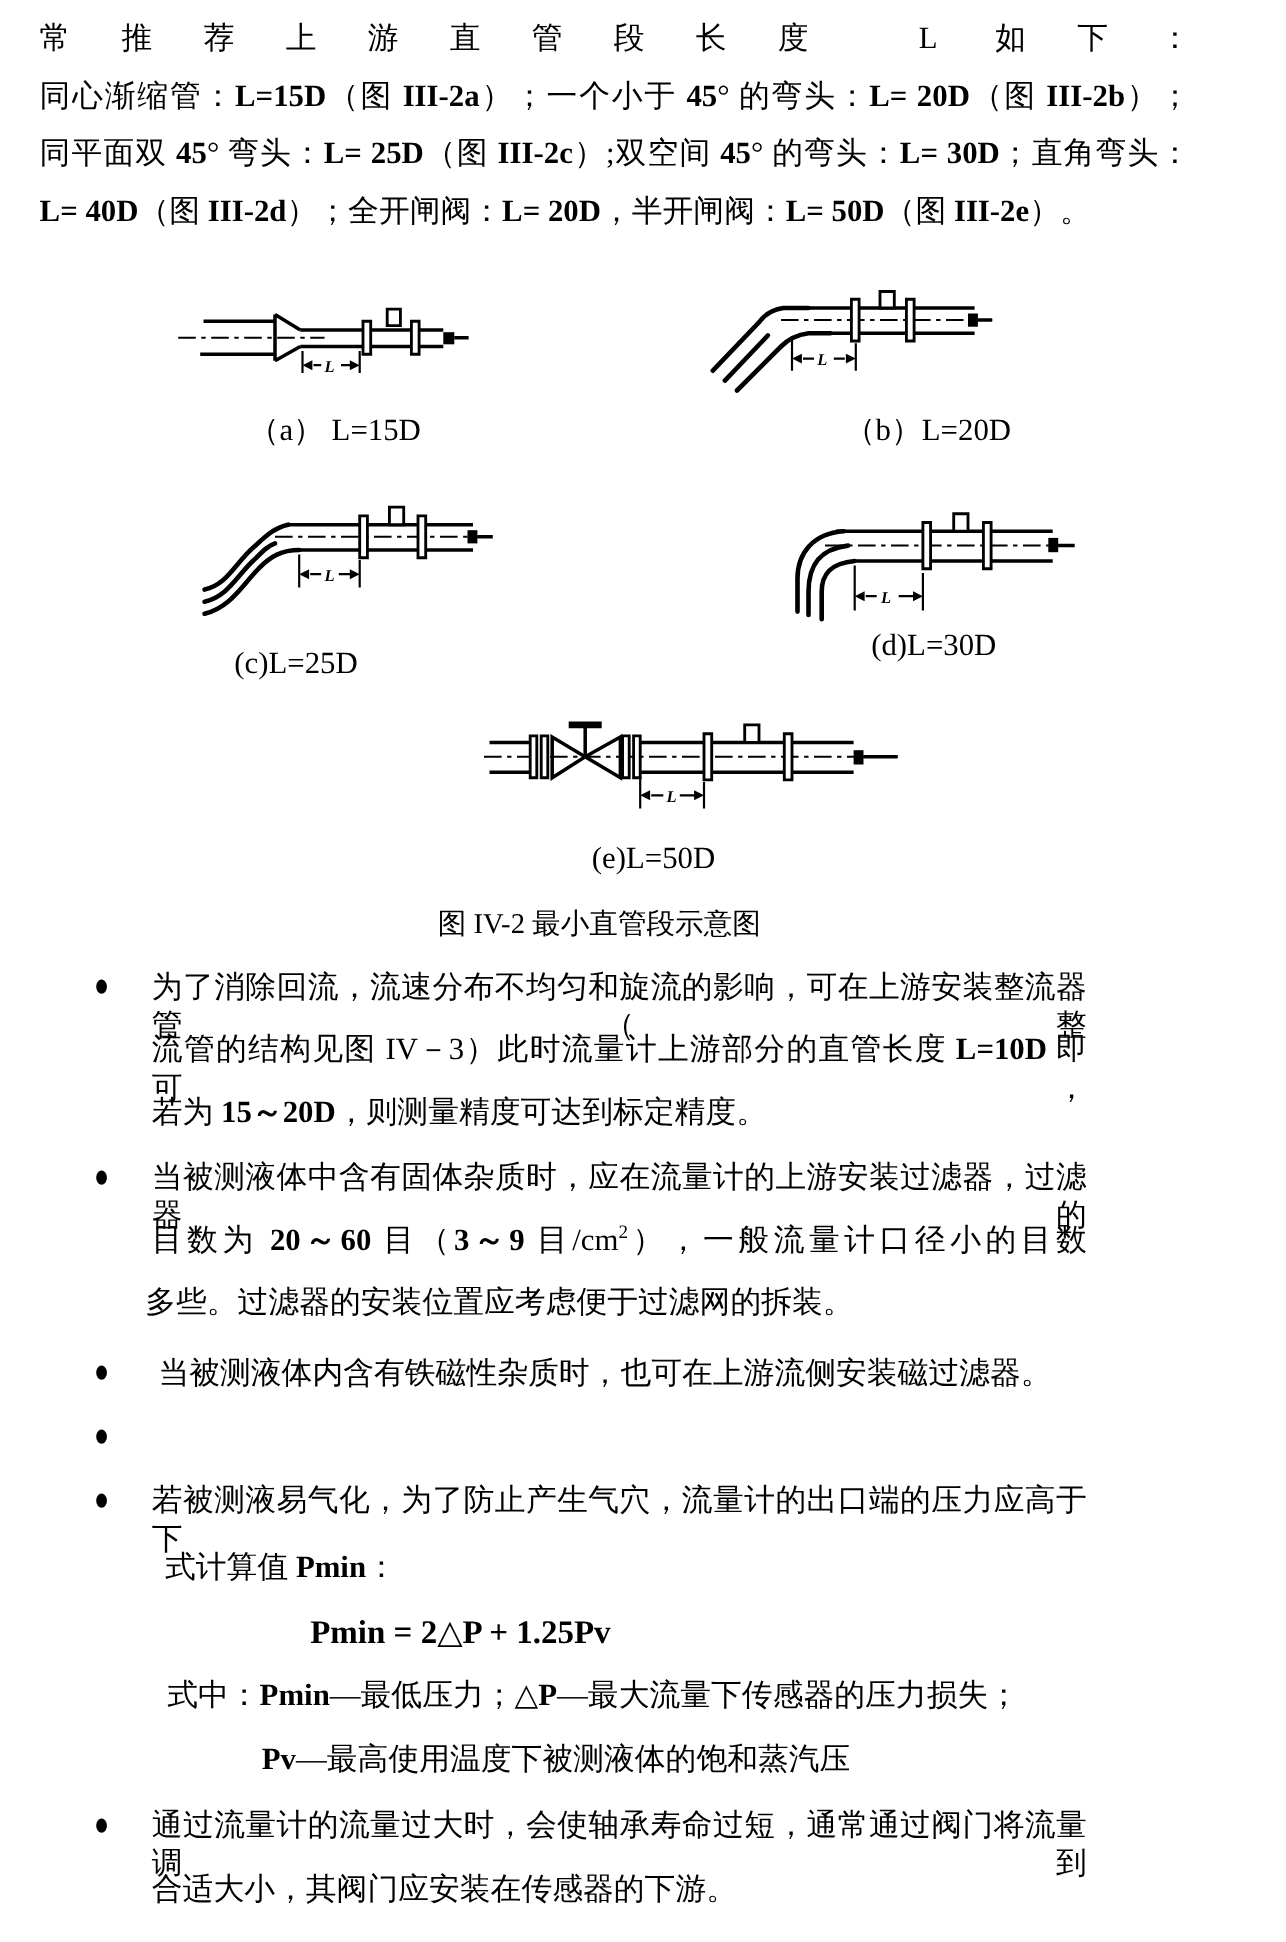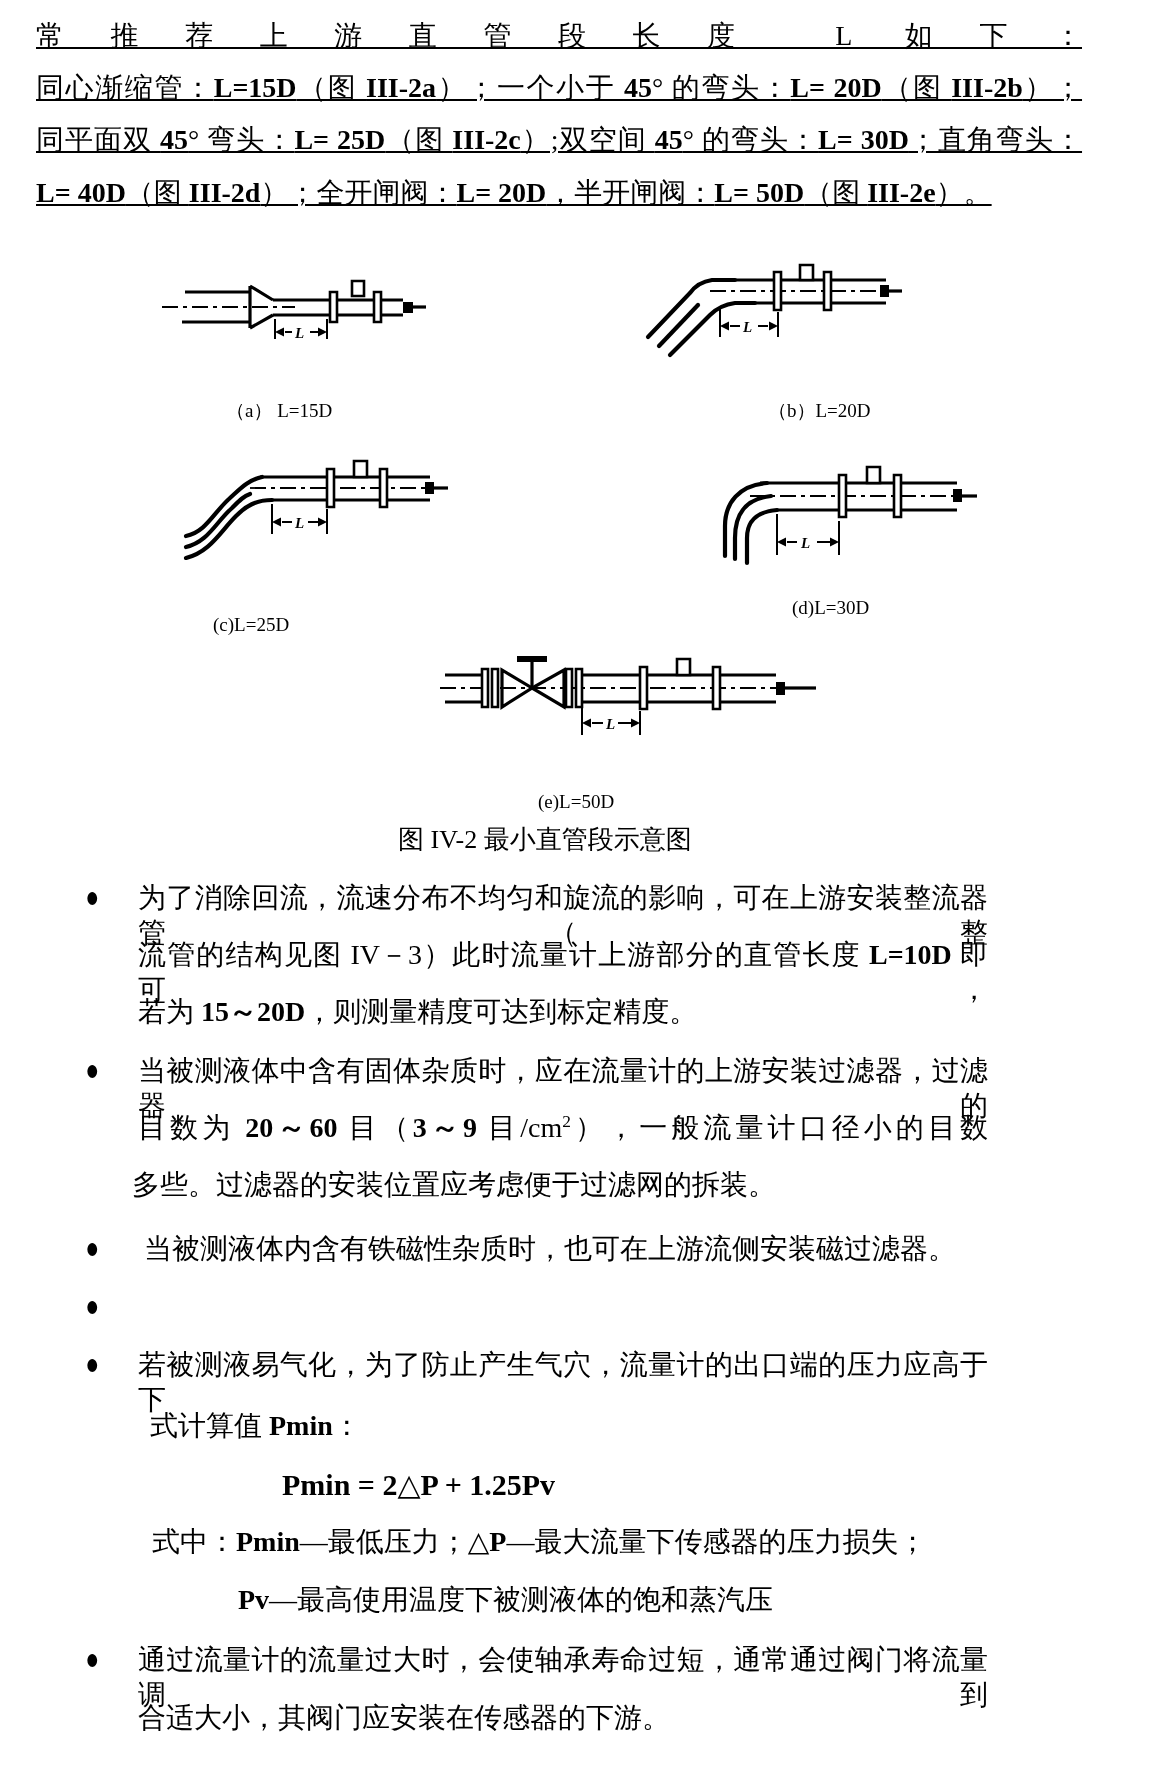--- a/index.html
+++ b/index.html
@@ -1,25 +1,25 @@
 <!DOCTYPE html>
 <html><head>
 <meta charset="utf-8">
 <style>
   html,body{margin:0;padding:0;background:#fff;}
   .page{position:relative;width:1169px;height:1765px;background:#ffffff;overflow:hidden;
         font-family:"Liberation Serif","DejaVu Serif",serif;color:#000;}
   .t{position:absolute;font-size:28px;line-height:1.25;white-space:nowrap;}
   .j{white-space:normal;text-align:justify;text-align-last:justify;}
-  .iw{left:36px;width:1046px;text-decoration:underline;}
+  .iw{left:36px;width:1046px;}
   .bw{left:138px;width:850px;}
   .b{font-weight:bold;}
   sup{font-size:62%;vertical-align:super;line-height:0;}
   .mk{position:absolute;left:85px;font-size:24px;line-height:1.25;transform:scale(0.95,1.25);transform-origin:center;}
-  .lab{position:absolute;font-size:19px;white-space:nowrap;margin-top:26px;}
+  .lab{position:absolute;font-size:28px;white-space:nowrap;}
   .cap{position:absolute;font-size:26px;white-space:nowrap;}
   .diag{position:absolute;}
   .diag path,.diag rect{vector-effect:non-scaling-stroke;}
   .pipe{stroke:#000;stroke-width:3.2;fill:none;}
   .bendl{stroke:#000;stroke-width:4.2;fill:none;stroke-linecap:round;}
   .cl{stroke:#000;stroke-width:1.8;fill:none;stroke-dasharray:16 5 4 5;}
   .fl{fill:#fff;stroke:#000;stroke-width:2.6;}
   .cap-black{fill:#000;stroke:none;}
   .dim{stroke:#000;stroke-width:2;fill:none;}
   .ar{fill:#000;stroke:none;}

